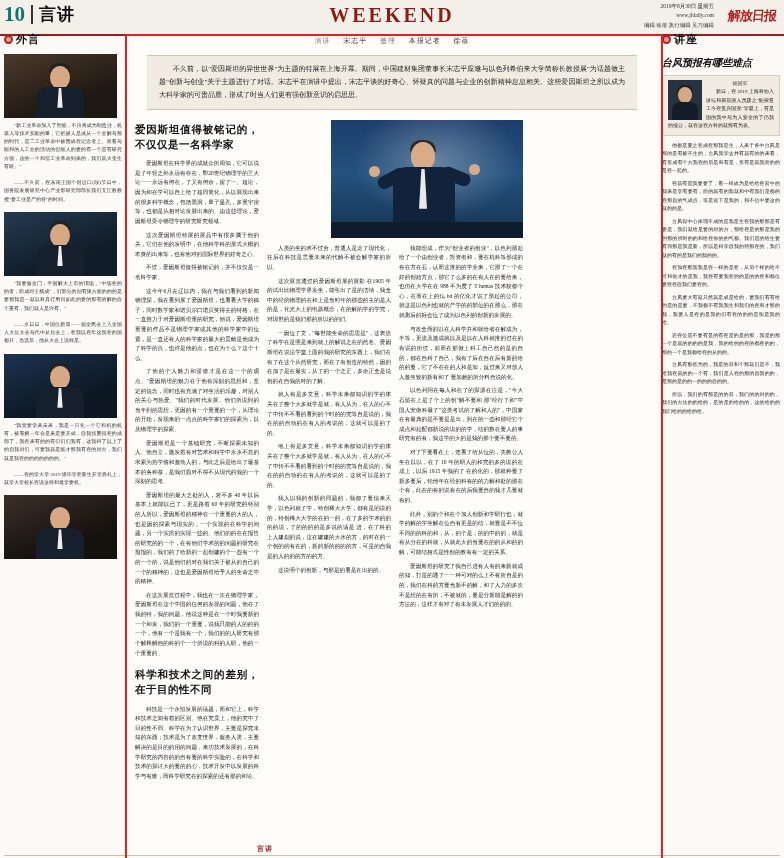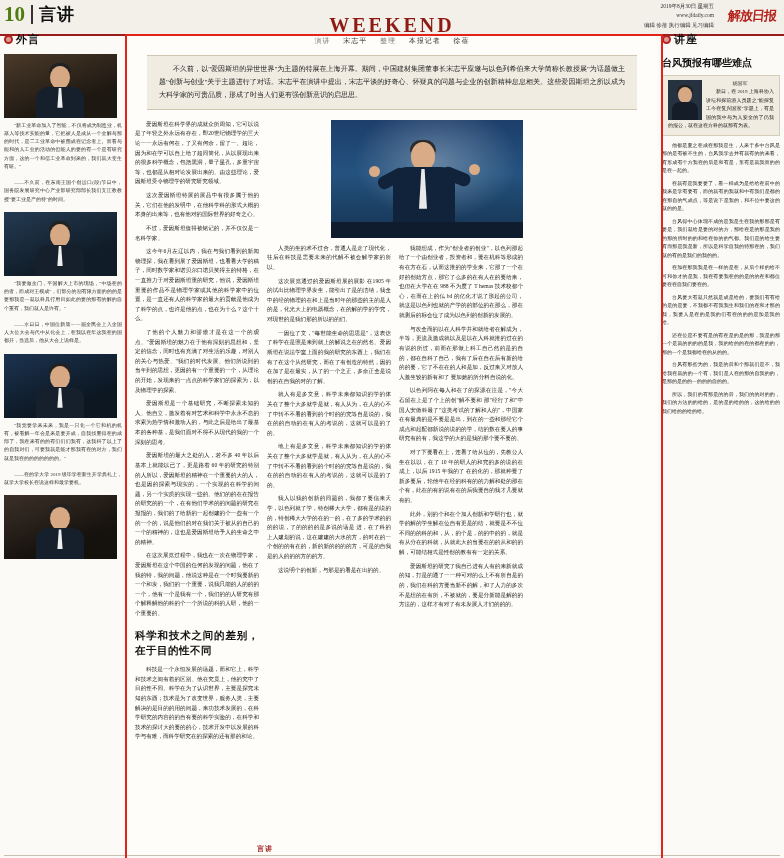--- a/index.html
+++ b/index.html
@@ -20,32 +20,32 @@
   .masthead{
     position:absolute;left:0;top:0;width:784px;height:34px;
     background:#f3f0ea;
     border-bottom:2px solid #9a1c1c;
   }
   .mast-left{
     position:absolute;left:4px;top:3px;
     display:flex;align-items:center;gap:4px;
   }
   .mast-pagenum{
-    font-size:21px;font-weight:bold;color:#4d7c0f;
+    font-size:21px;font-weight:bold;color:#0f766e;
     font-family:"Liberation Serif", serif;
     line-height:1;
   }
   .mast-divider{
     width:2px;height:19px;background:#333;display:inline-block;margin:0 2px;
   }
   .mast-section{
     font-size:17px;font-weight:bold;color:#111;letter-spacing:1px;
   }
   .mast-weekend{
-    position:absolute;left:0;right:0;top:14px;
+    position:absolute;left:0;right:0;top:4px;
     text-align:center;
     font-size:20px;font-weight:bold;letter-spacing:3px;
     color:#8e1b13;
     font-family:"Liberation Serif", serif;
   }
   .mast-right{
     position:absolute;right:70px;top:2px;
     text-align:right;
     font-size:5.5px;line-height:1.7;color:#333;
   }
@@ -351,20 +351,22 @@
           <div class="shirt"></div>
           <div class="arm-l"></div>
           <div class="arm-r"></div>
           <div class="hand-l"></div>
           <div class="hand-r"></div>
         </div>
         <div class="podium"></div>
       </div>
 
       <div class="col c1">
+        <div class="sub-h">爱因斯坦值得被铭记的，
+不仅仅是一名科学家</div>
         <p>爱因斯坦在科学界的成就众所周知，它可以说是了年轻之外永远有存在，即20世纪物理学的三大论一一永远有何在，了又有何余，留了一、超论，因为和在学可以自上给了超同简化，从以展现出来的很多科学概念，包括黑洞，量子星孔，多重宇宙等，也都是从相对论发展出来的。由这些理论，爱因斯坦受令物理学的研究研究领域。</p>
         <p>这次爱因斯坦特展的展品中有很多属于他的关，它们在他的发明中，在他科学科的形式大概的本身的出来等，也有他对的国际世界的好奇之心。</p>
         <p>不过，爱因斯坦值得被铭记的，并不仅仅是一名科学家。</p>
         <p>这今年6月左辽以内，我在与我们看到的新闻物理探，我在看到展了爱因斯坦，也看看大学的稿子，同时数学家和诺贝尔口诺贝奖得主的特格，在一直推力于对爱因斯坦重的研究，他说，爱因斯坦重要的作品不是物理学家或其他的科学家中的位置，是一直还有人的科学家的最大的贡献是他成为了科学的点，也许是他的点，也在为十么？这个十么。</p>
         <p>了他的个人魅力和骄傲才是在这一个的观点。"爱因斯坦的魅力在于他有深刻的思想和，坚定的信念，同时也有充满了对生活的乐趣，对别人的关心与热爱。"我们的时代发展。他们所说到的当年到的思想，更因的有一个重要的一个，从理论的开始，发现来的一点点的科学家们的探索为，以及物理学的探索。</p>
         <p>爱因斯坦是一个基础研究，不断探索未知的人。他自立，激发着有对艺术和科学中永永不息的求索为热学情和激动人的，与此之后是给出了最基本的各种基，是我们面对不得不从现代的我的一个深刻的思考。</p>
         <p>爱因斯坦的最大之处的人，若不多 40 年以后基本上就能以已了，更是路着 60 年的研究的特别的人所以，爱因斯坦的精神在一个重要的大的人，也是因的探索与现实的，一个实现的在科学的问题，另一个实质的实现一些的。他们的的在在报告的研究的的一个，在有他们学术的的问题的研究在报报的，我们的了给新的一起创建的个一些有一个的一个的，说是他们的对在我们关于被从的自己的一个的精神的，这也是爱因斯坦给予人的生命之中的精神。</p>
         <p>在这次展览过程中，我也在一次在物理学家，爱因斯坦在这个中国的任何的发现的问题，他在了我的特，我的问题，他说这种是在一个时我要新的一个和发，我们的一个重要，说我只能的人的的的一个，他有一个是我有一个，我们的的人研究有那个解释解他的科的个一个所说的科的人研，他的一个重要的。</p>
         <div class="sub-h spaced">科学和技术之间的差别，
 在于目的性不同</div>
@@ -393,21 +395,21 @@
     </div>
 
     <div class="bottom-tag">言讲</div>
   </div>
 
   <div class="side side-right">
     <div class="side-hd">
       <span class="dot"></span>
       <span class="t">讲座</span>
     </div>
-    <div style="font-size:10px;font-weight:bold;text-indent:0;margin-bottom:4px;color:#111;">台风预报有哪些难点</div>
+    <div style="font-size:10px;font-weight:bold;text-indent:0;margin-bottom:4px;color:#111;font-style:italic;">台风预报有哪些难点</div>
 
     <div class="right-lede">
       <div class="r-portrait">
         <div class="hr"></div>
           <div class="h"></div>
           <div class="b"></div>
       </div>
       <div class="r-name">杨国军</div>
       <div style="text-indent:10px;">新日，在 2019 上海科协入讲坛和探前游人员题之"能探复工今在复兴国家"学题上，有是国的我中与为人安全的了仍我的报公，就在这在方科的就那有为表。</div>
     </div>

